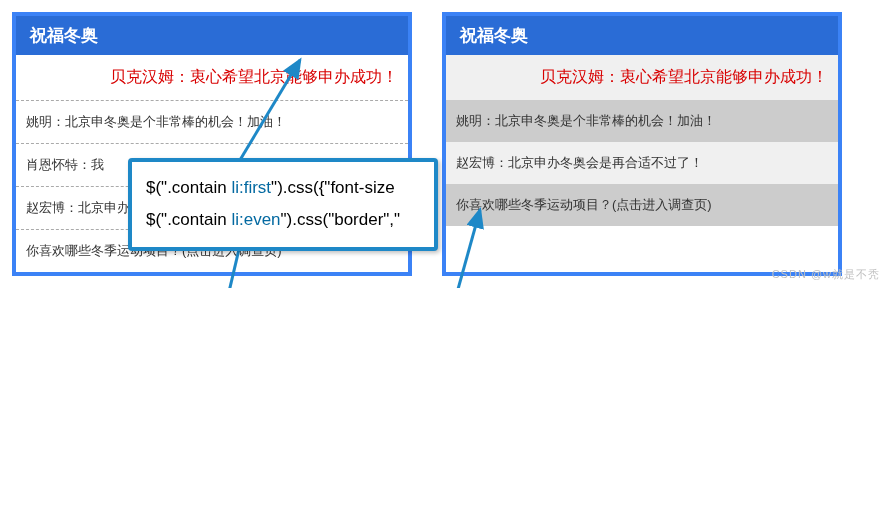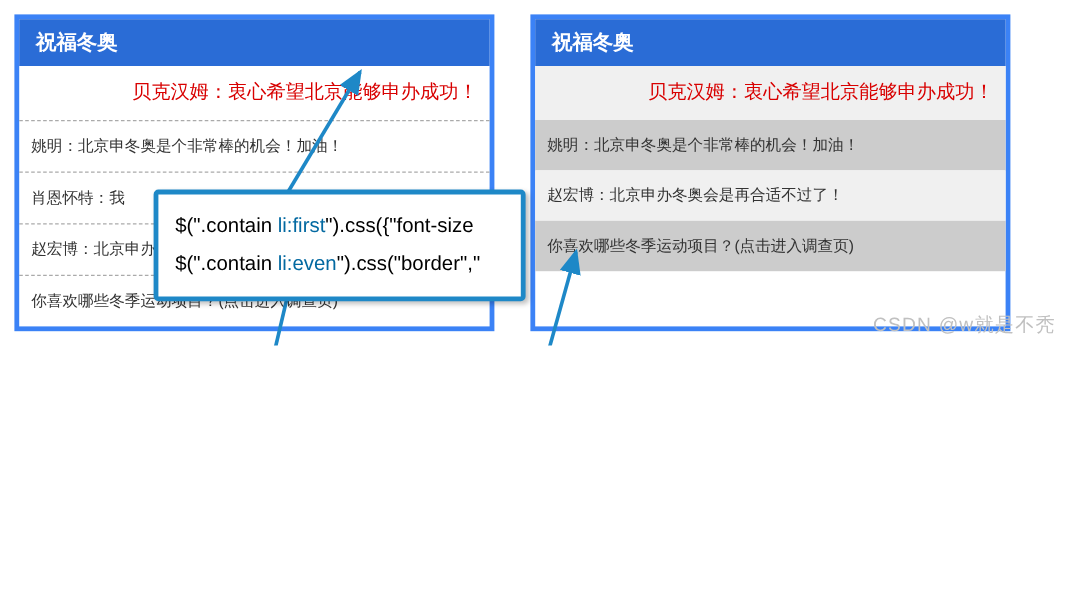--- a/index.html
+++ b/index.html
@@ -60,21 +60,21 @@
     position: absolute;
     top: 0; left: 0;
     width: 890px; height: 511px;
     pointer-events: none;
     z-index: 4;
   }
   .watermark {
     position: absolute;
     right: 10px;
     bottom: 6px;
-    font-size: 16px;
+    font-size: 11px;
     color: #c0c0c0;
     letter-spacing: 1px;
   }
 </style>
 </head>
 <body>
 
 <div class="row">
 
   <div class="panel">

